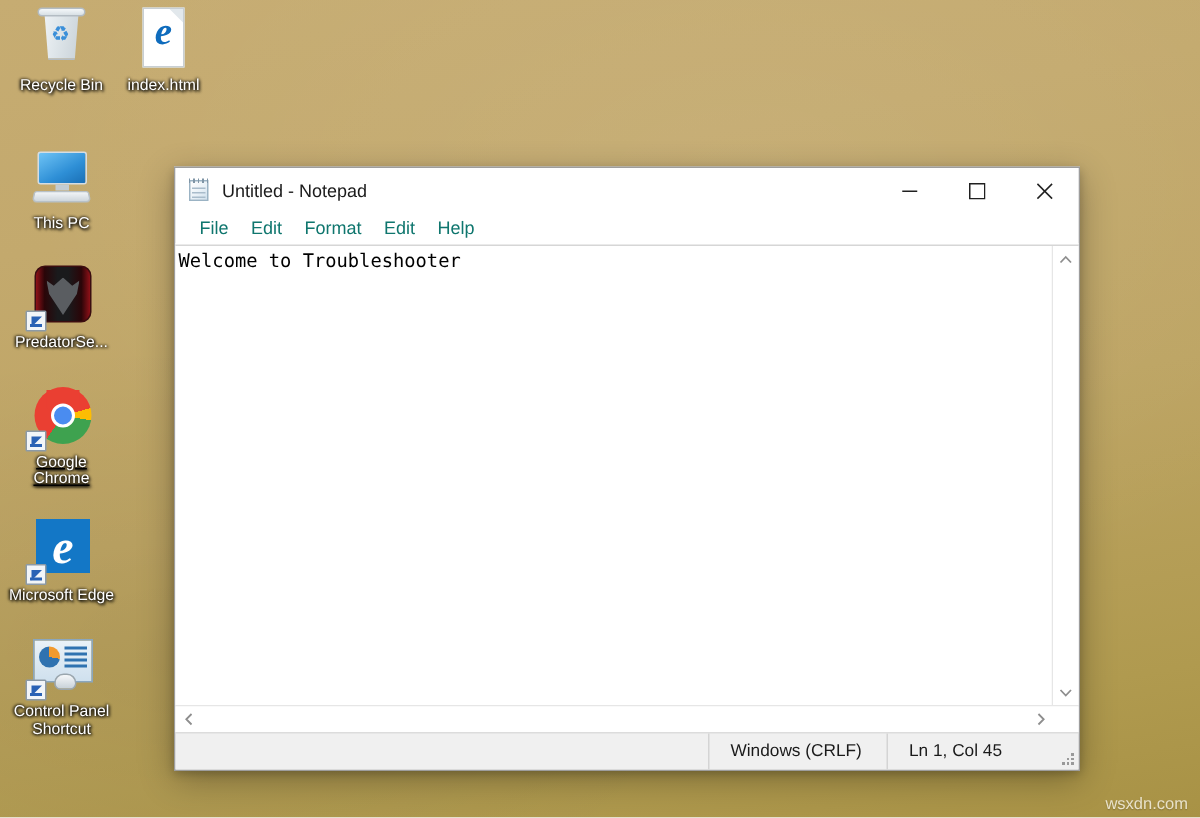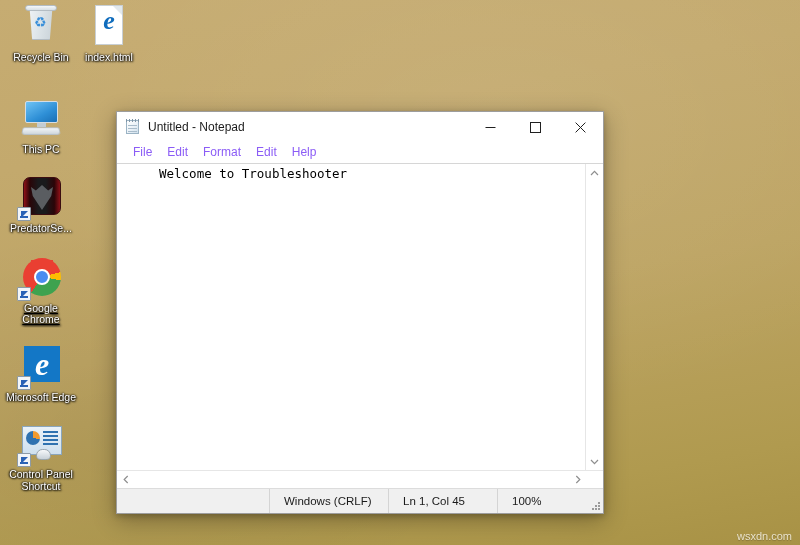--- a/index.html
+++ b/index.html
@@ -281,21 +281,21 @@
     background: linear-gradient(180deg, #f6f8fa, #c8d1d8);
     border: 1px solid #9aa6ae;
     box-sizing: border-box;
   }
 
   
   #notepad {
     position: absolute;
     left: 116px;
     top: 111px;
-    width: 488px;
+    width: 604px;
     height: 403px;
     background: #f0f0f0;
     border: 1px solid #9d9d9d;
     box-sizing: border-box;
     box-shadow: 0 6px 22px rgba(0,0,0,.30), 0 2px 6px rgba(0,0,0,.22);
     display: flex;
     flex-direction: column;
     z-index: 5;
   }
   .titlebar {
@@ -366,21 +366,21 @@
     height: 20px;
     background: #ffffff;
     display: flex;
     align-items: center;
     padding-left: 9px;
     flex: 0 0 auto;
     border-bottom: 1px solid #ffffff;
   }
   .menu-item {
     font-size: 12px;
-    color: #8b5cf6;
+    color: #0f766e;
     padding: 2px 7px 3px;
     margin-right: 1px;
     cursor: default;
     white-space: nowrap;
   }
 
   .editor-wrap {
     flex: 1 1 auto;
     display: flex;
     position: relative;
@@ -398,21 +398,20 @@
     position: absolute;
     left: 2px;
     top: 2px;
     right: 0;
     font-family: "DejaVu Sans Mono", "Liberation Mono", monospace;
     font-size: 12.5px;
     line-height: 16px;
     color: #000000;
     white-space: pre;
     letter-spacing: 0px;
-    margin-left: 40px;
   }
 
   
   .vscroll {
     width: 17px;
     flex: 0 0 auto;
     background: #ffffff;
     border-left: 1px solid #e6e6e6;
     display: flex;
     flex-direction: column;
@@ -658,21 +657,20 @@
           </svg>
         </div>
       </div>
       <div class="hscroll-corner"></div>
     </div>
 
     <div class="statusbar">
       <div class="status-spacer"></div>
       <div class="status-cell eol">Windows (CRLF)</div>
       <div class="status-cell pos">Ln 1, Col 45</div>
-      <div class="status-cell zoom">100%</div>
       <div class="grip">
           <span></span>
         </div>
     </div>
 
   </div>
 
   <div id="watermark">wsxdn.com</div>
 
 </div>

